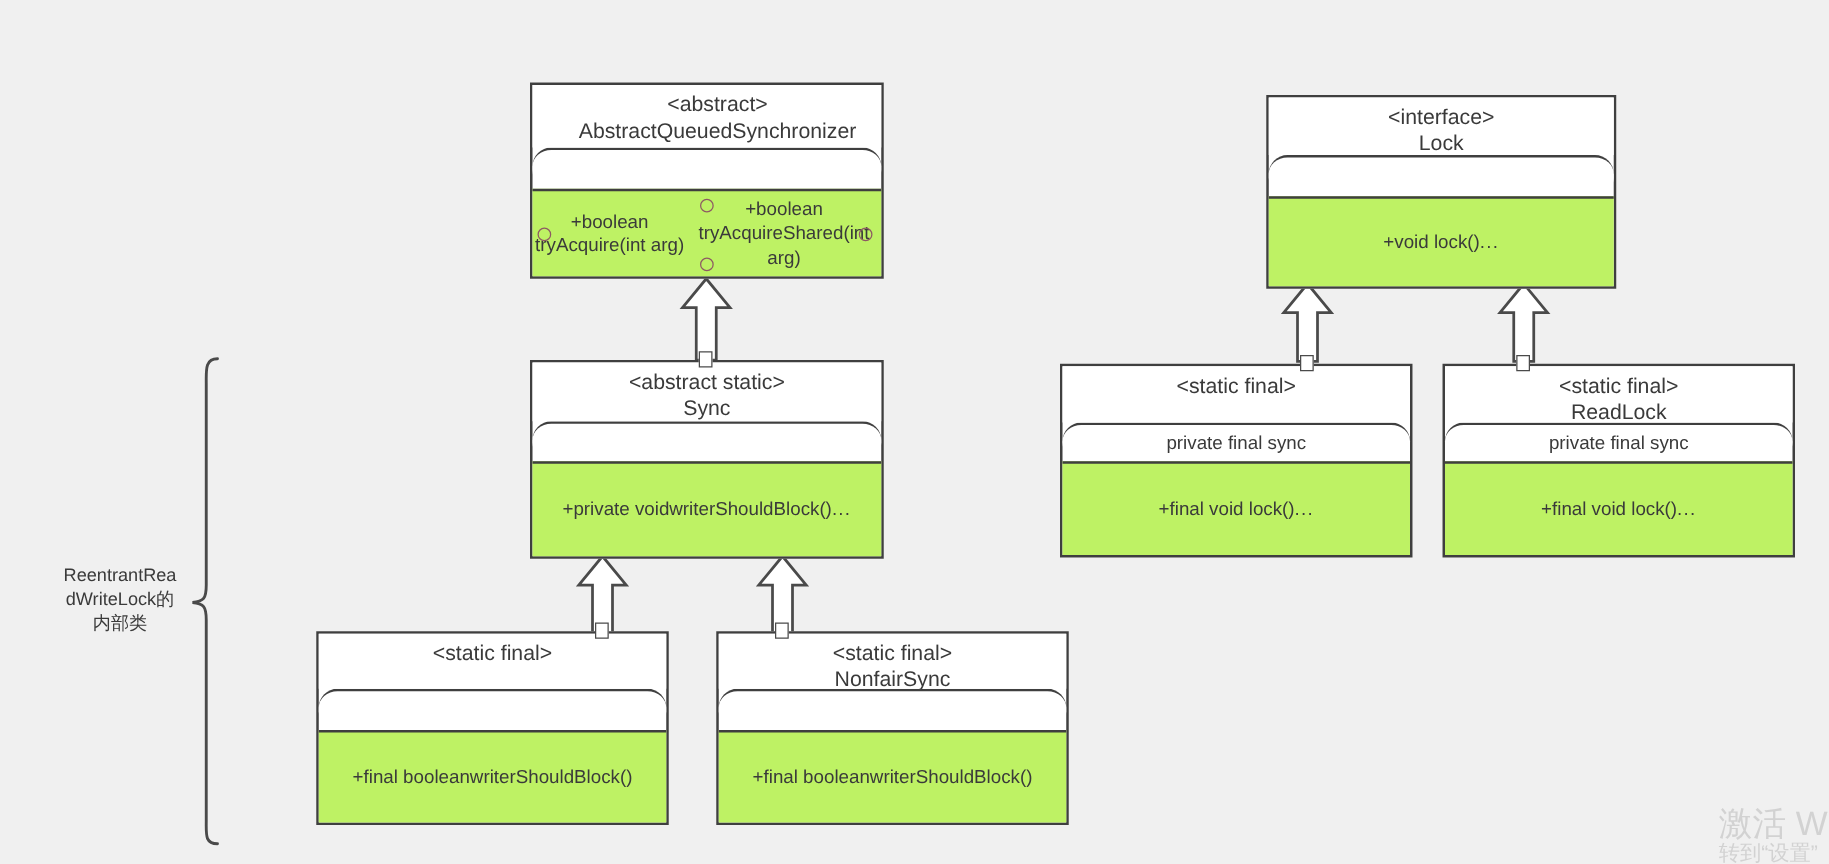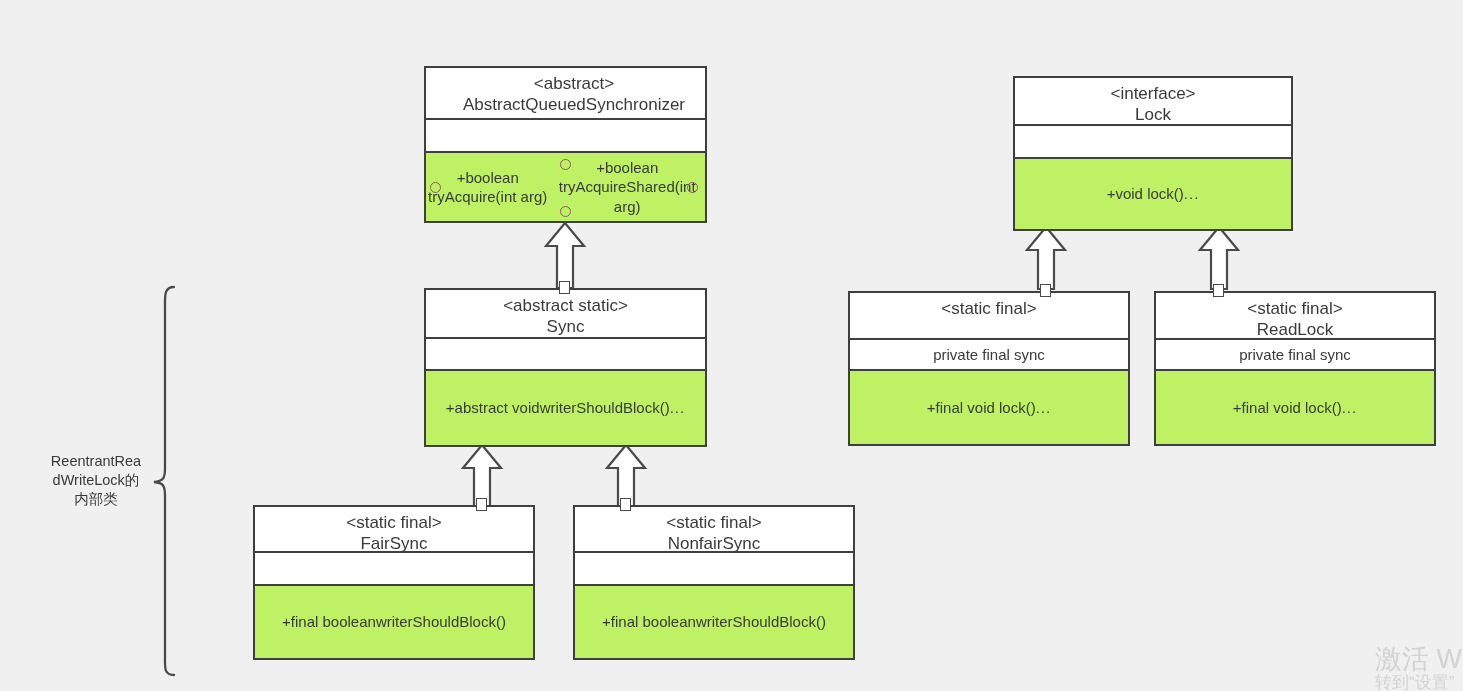--- a/index.html
+++ b/index.html
@@ -46,20 +46,21 @@
     flex: 0 0 auto;
     border-top: 2.5px solid #3f3f3f;
     background: #ffffff;
     text-align: center;
     box-sizing: border-box;
     font-size: 15px;
     color: #3a3a3a;
     display: flex;
     align-items: center;
     justify-content: center;
+    border-radius: 15px;
   }
   .uml-ops {
     flex: 1 1 auto;
     border-top: 2.5px solid #3f3f3f;
     background: #bef264;
     text-align: center;
     box-sizing: border-box;
     font-size: 15px;
     color: #3a3a3a;
     line-height: 1.28;
@@ -171,21 +172,21 @@
 
   <div class="uml-box" style="left:424px; top:288px; width:283px; height:159px;">
     <div class="uml-header" style="height:47px;">
       <span class="stereo">&lt;abstract static&gt;</span>
       <span class="cname">Sync</span>
     </div>
     <div class="uml-attrs" style="height:32px;">
       <span></span>
     </div>
     <div class="uml-ops">
-      <span class="opline">+abstract void</span>
+      <span class="opline">+private void</span>
       <span class="opline">writerShouldBlock()</span>
       <span class="ellipsis">...</span>
     </div>
   </div>
   <div class="sq-handle" style="left:559px; top:281px;"></div>
 
   <div class="uml-box" style="left:848px; top:291px; width:282px; height:155px;">
     <div class="uml-header" style="height:45px;">
       <span class="stereo">&lt;static final&gt;</span>
     </div>
@@ -210,21 +211,20 @@
     <div class="uml-ops">
       <span class="opline">+final void lock()</span>
       <span class="ellipsis">...</span>
     </div>
   </div>
   <div class="sq-handle" style="left:1213px; top:284px;"></div>
 
   <div class="uml-box" style="left:253px; top:505px; width:282px; height:155px;">
     <div class="uml-header" style="height:44px;">
       <span class="stereo">&lt;static final&gt;</span>
-      <span class="cname">FairSync</span>
     </div>
     <div class="uml-attrs" style="height:33px;">
       <span></span>
     </div>
     <div class="uml-ops">
       <span class="opline">+final boolean</span>
       <span class="opline">writerShouldBlock()</span>
     </div>
   </div>
   <div class="sq-handle" style="left:476px; top:498px;"></div>

